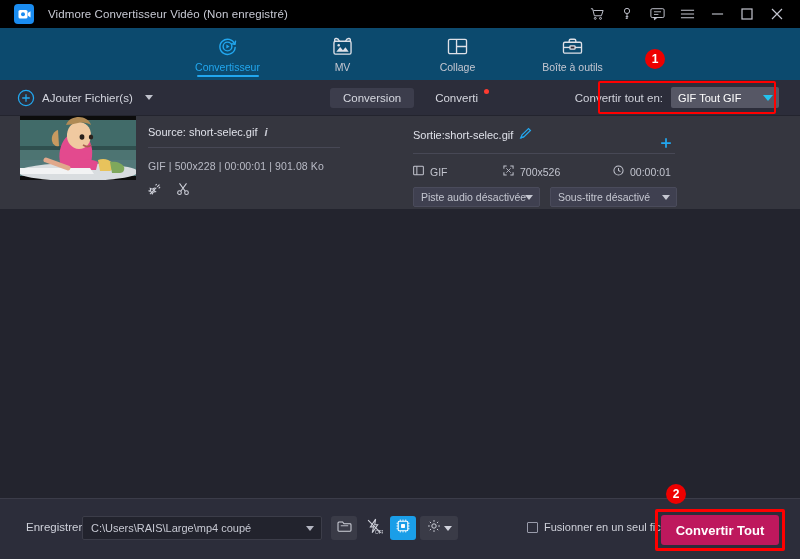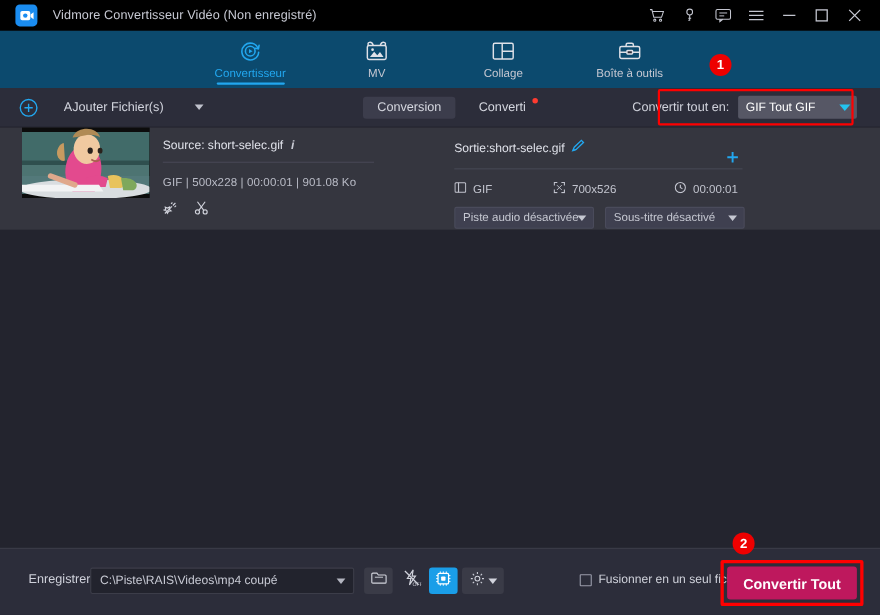--- a/index.html
+++ b/index.html
@@ -51,21 +51,21 @@
   .nav-underline {
     position: absolute; bottom: -4px; left: 50%; transform: translateX(-50%);
     width: 62px; height: 2.5px; background: #22a7ef; border-radius: 2px;
   }
 
   
   .toolbar {
     position: absolute; left: 0; top: 80px; width: 800px; height: 35px;
     background: #2c2d3a; display: flex; align-items: center;
   }
-  .add-files { display: flex; align-items: center; margin-left: 17px; gap: 23px; }
+  .add-files { display: flex; align-items: center; margin-left: 17px; gap: 7px; }
   .add-plus { width: 18px; height: 18px; color: #22a7ef; display: block; }
   .add-label { color: #d3d5de; font-size: 11.5px; }
   .caret-sm { width: 0; height: 0; border-left: 4.5px solid transparent;
               border-right: 4.5px solid transparent; border-top: 5px solid #c0c2cc; margin-left: 5px; }
 
   .center-tabs { position: absolute; left: 330px; top: 0; height: 35px; display: flex; align-items: center; gap: 8px; }
   .ctab {
     font-size: 11.5px; color: #d6d8e0; padding: 4px 13px; border-radius: 3px; position: relative;
   }
   .ctab.active { background: #3c3d4c; }
@@ -461,21 +461,21 @@
       </div>
       <span class="pv-caret"></span>
     </div>
   </div>
 
   <div class="main-empty"></div>
 
   <div class="bottombar">
     <div class="save-label">Enregistrer:</div>
     <div class="path-input">
-      <span>C:\Piste\RAIS\Videos\mp4 coupé</span>
+      <span>C:\Users\RAIS\Large\mp4 coupé</span>
       <span class="pc"></span>
     </div>
 
     <div class="bbtn folder">
       <span>
         <svg width="15" height="13" viewBox="0 0 16 14" fill="none" stroke="currentColor" stroke-width="1.1">
           <path d="M1 3.2a1 1 0 0 1 1-1h4l1.4 1.8H14a1 1 0 0 1 1 1v6a1 1 0 0 1-1 1H2a1 1 0 0 1-1-1z"></path>
           <path d="M4 6.2h8" stroke-width="0.9"></path>
         </svg>
       </span>

